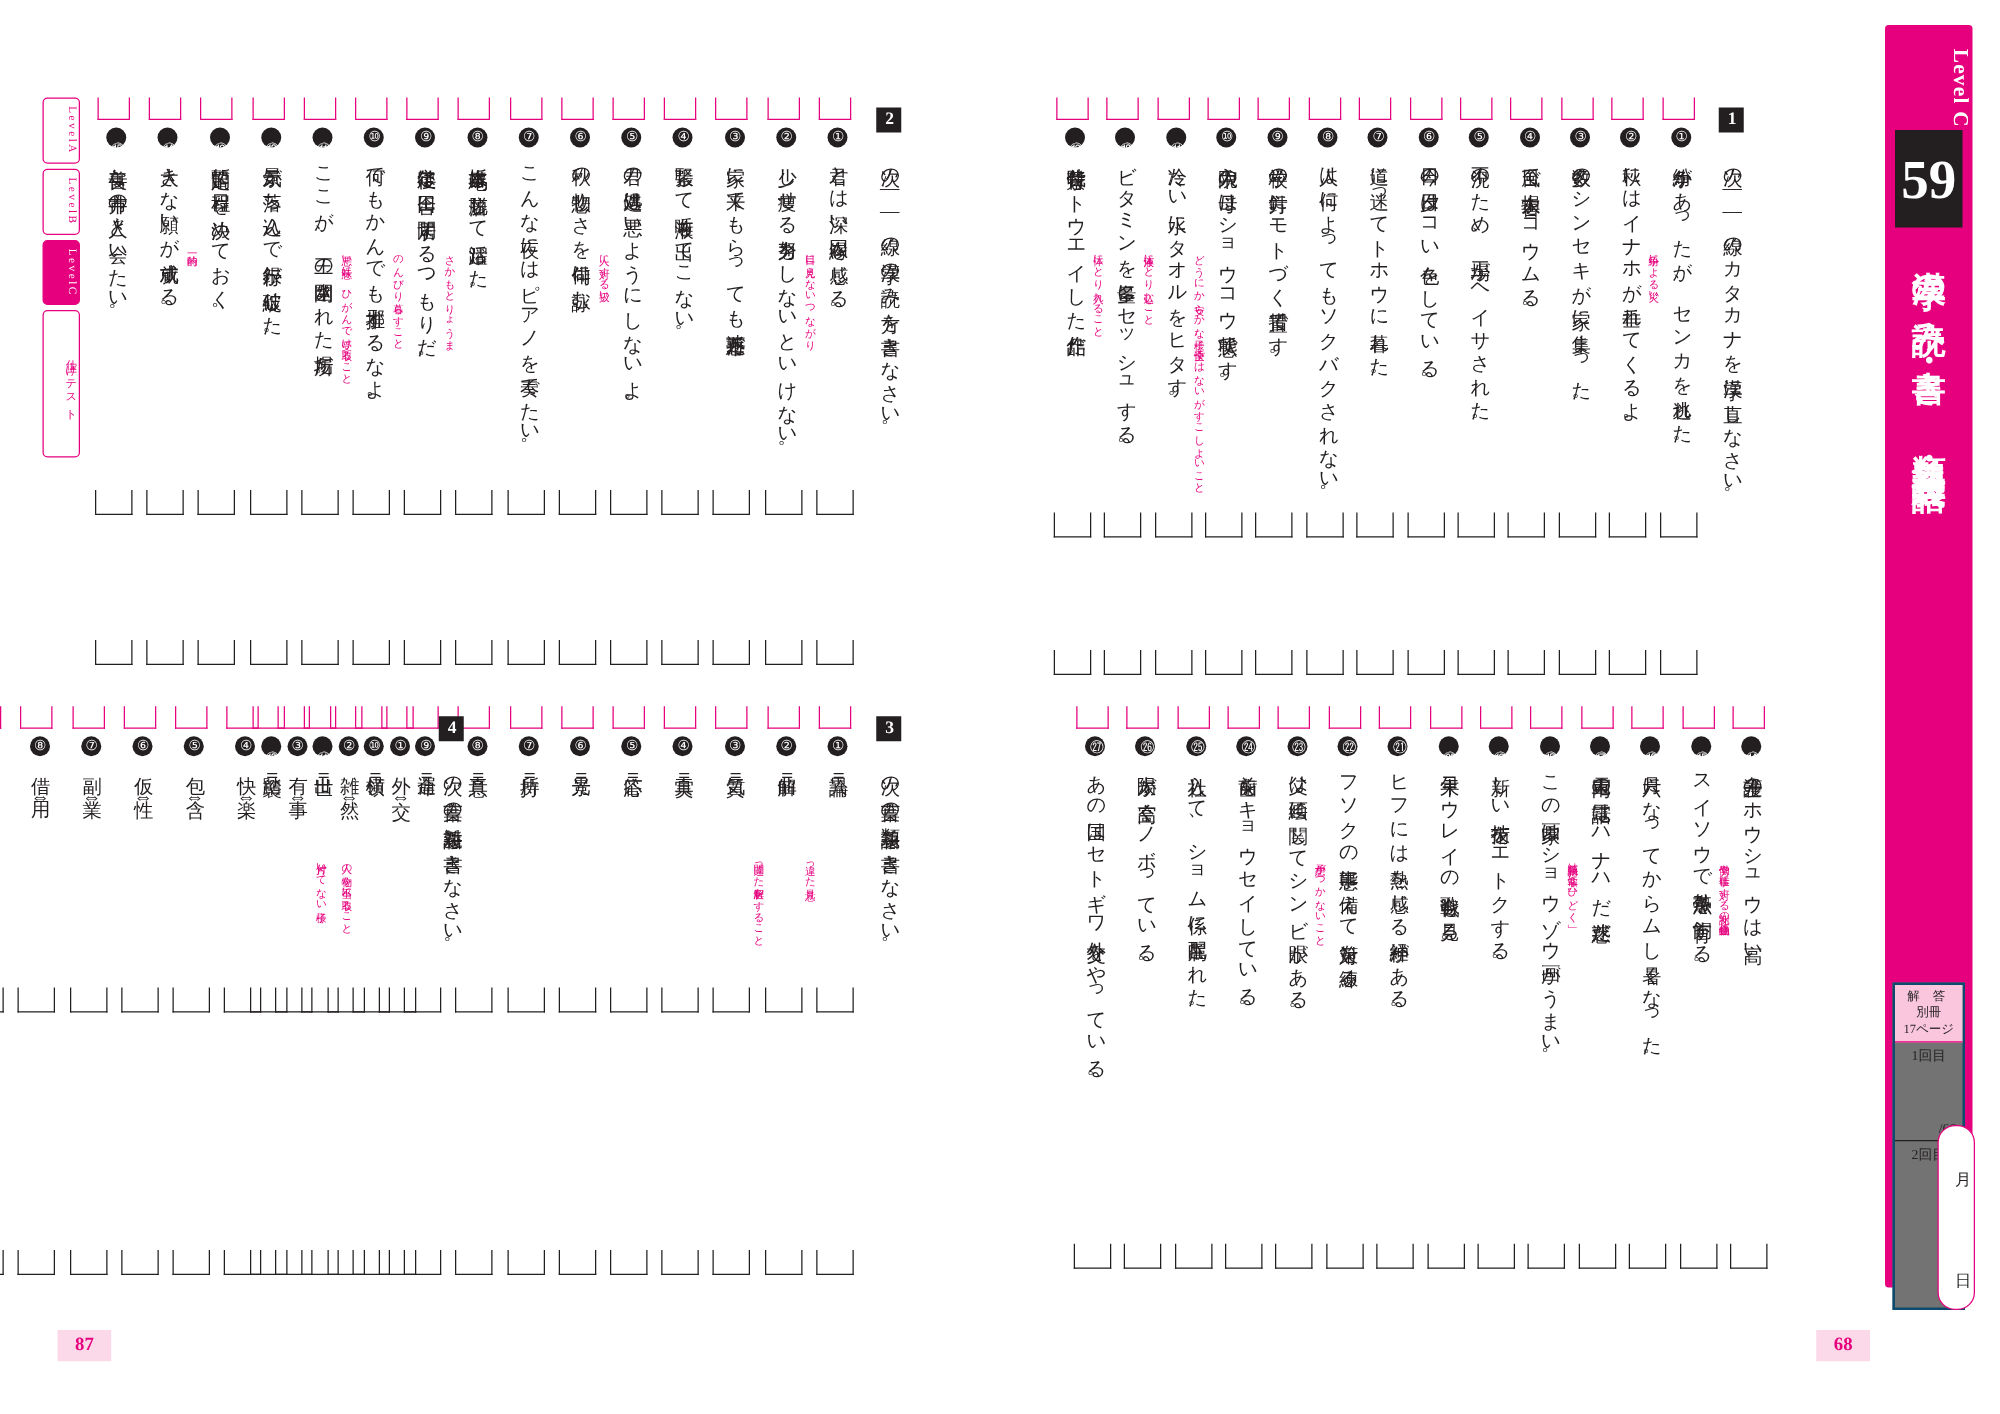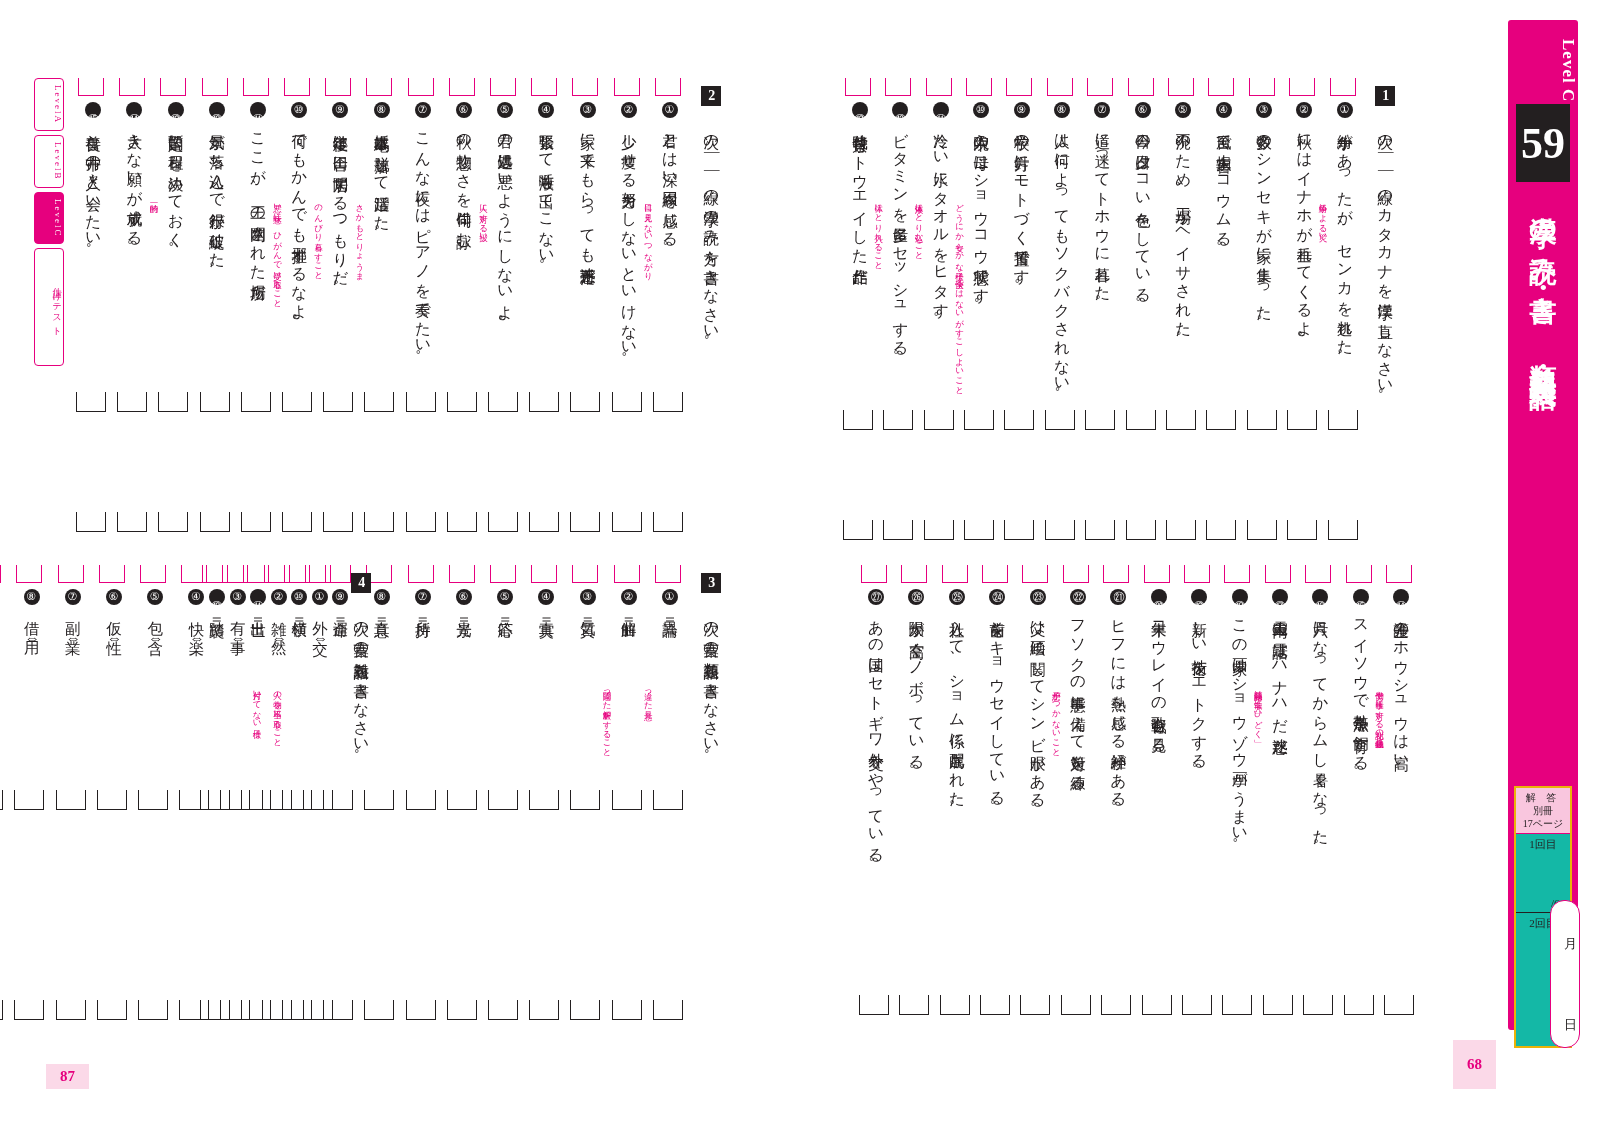--- a/index.html
+++ b/index.html
@@ -28,21 +28,21 @@
     background:#231f20;color:#fff;display:flex;align-items:center;justify-content:center;
     font-size:44px;font-weight:bold;
   }
   .side-title{
     position:absolute;left:50%;transform:translateX(-50%);top:176px;
     writing-mode:vertical-rl;color:#fff;font-size:27px;font-weight:bold;
     letter-spacing:3px;height:560px;
   }
   .score-box{
     position:absolute;left:6px;top:766px;width:58px;height:262px;
-    border:2px solid #eab308;background:#14b8a6;color:#231f20;font-size:11px;
+    border:2px solid #0c4a6e;background:#737373;color:#231f20;font-size:11px;
     box-sizing:border-box;
   }
   .score-head{
     background:#f9c6de;text-align:center;font-size:10px;line-height:13px;
     padding:3px 0;border-bottom:1px solid #e6007e;
   }
   .score-head .b{letter-spacing:4px;}
   .score-row{height:78px;border-bottom:1px solid #231f20;position:relative;}
   .score-row .lab{position:absolute;top:3px;left:0;width:100%;text-align:center;font-size:11px;}
   .score-row .den{position:absolute;bottom:3px;right:5px;font-size:11px;}
@@ -58,21 +58,21 @@
   .ltab{
     width:30px;margin-bottom:4px;border:1px solid #e6007e;border-radius:4px;
     writing-mode:vertical-rl;text-align:center;font-size:9px;letter-spacing:2px;
     padding:6px 0;color:#e6007e;background:#fff;box-sizing:border-box;
   }
   .ltab.on{background:#e6007e;color:#fff;}
   .ltab.tall{height:118px;}
 
   .pgnum{position:absolute;font-size:15px;font-weight:bold;color:#e6007e;}
   .pgnum.l{left:46px;bottom:42px;background:#fbd9e8;padding:4px 14px;}
-  .pgnum.r{right:104px;bottom:42px;background:#fbd9e8;padding:16px 14px;}
+  .pgnum.r{right:104px;bottom:42px;background:#fbd9e8;padding:4px 14px;}
   .col{
     position:absolute;top:0;
     writing-mode:vertical-rl;text-orientation:upright;
     font-size:15.5px;line-height:1.5;letter-spacing:1px;
     white-space:nowrap;
   }
   .marker{
     position:absolute;top:0;width:26px;height:18px;
     border:1.4px solid #e6007e;border-top:none;box-sizing:border-box;
   }

